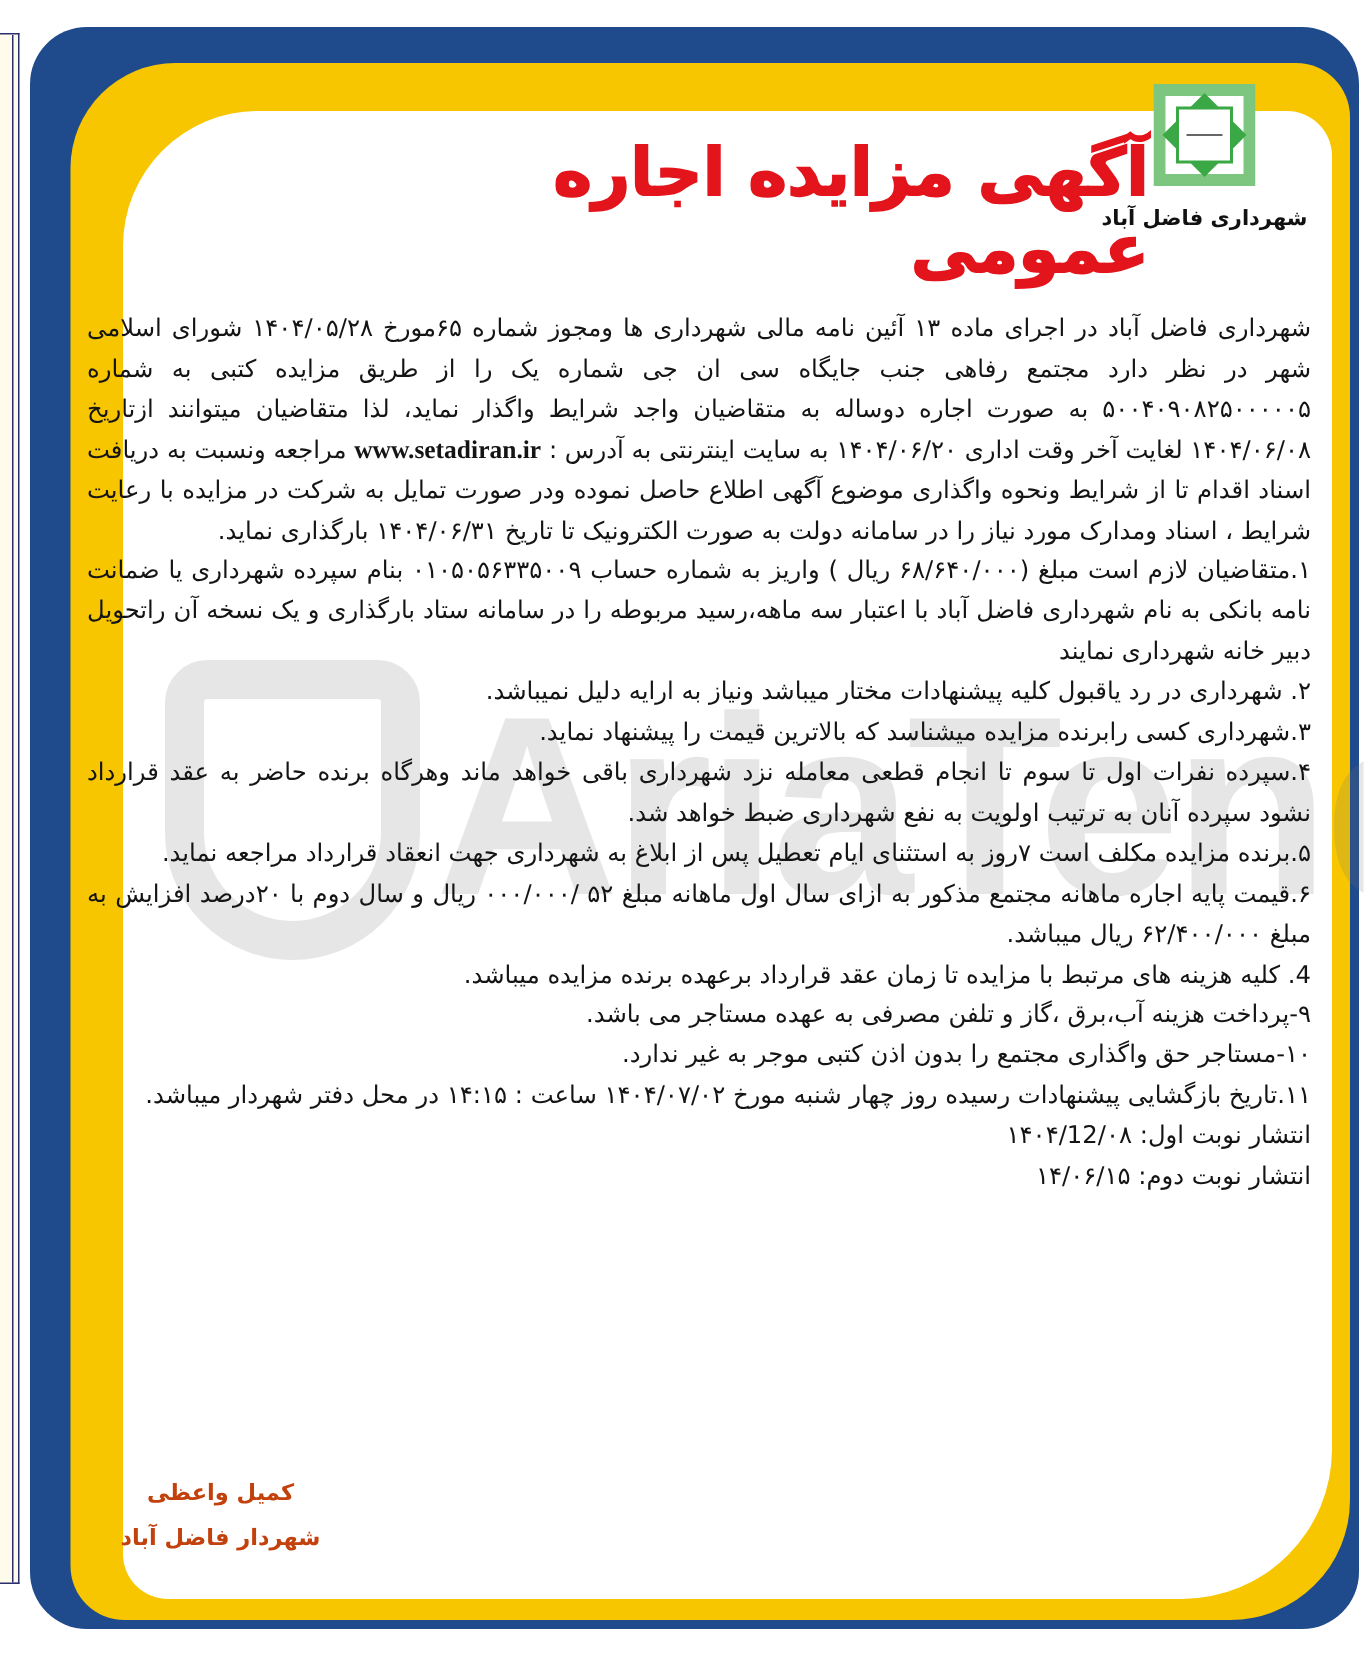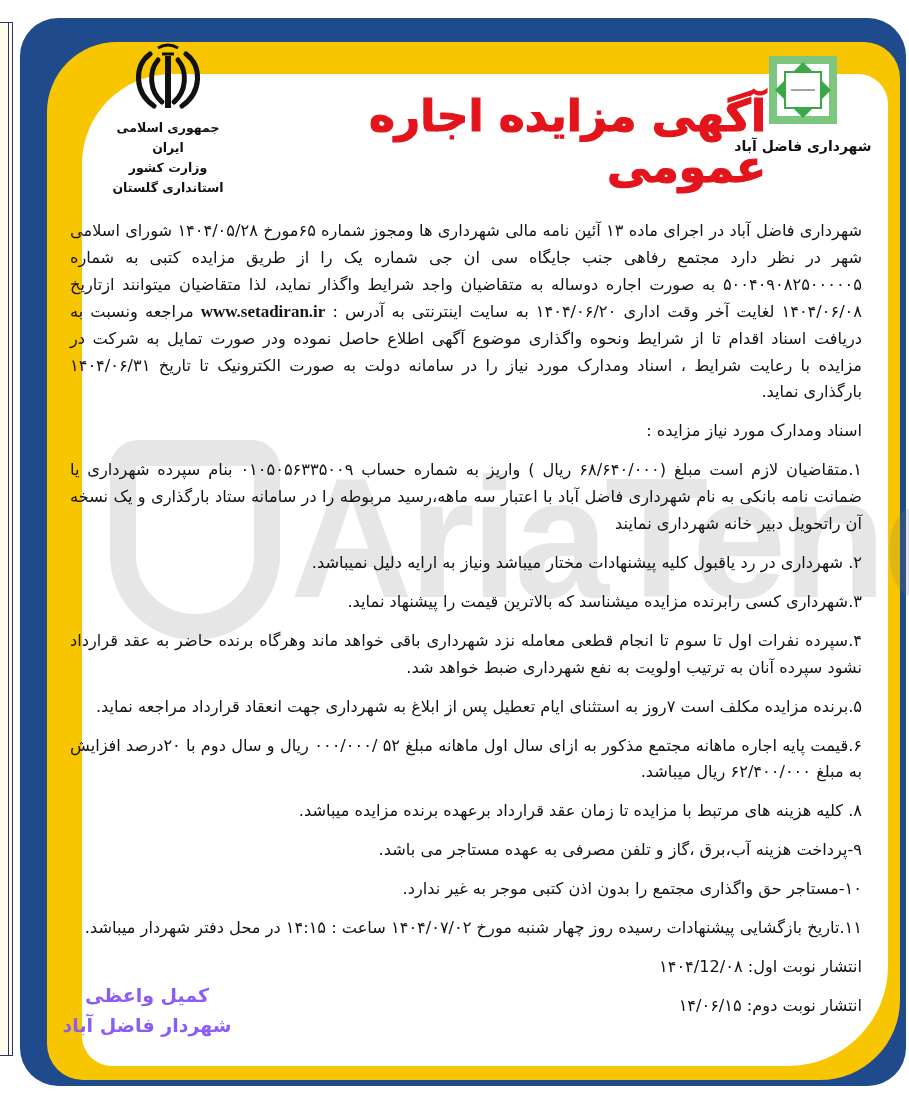--- a/index.html
+++ b/index.html
@@ -21,83 +21,66 @@
   .emblem { width:80px; height:74px; margin:0 auto; }
   .logo-left .lbl { font-size:12.5px; font-weight:bold; color:#111; line-height:20px; direction:rtl; }
   .title { position:absolute; left:160px; top:54px; width:570px; text-align:right; color:#e3141b;
            font-size:44px; font-weight:900; direction:rtl; letter-spacing:1px;
            font-family:"DejaVu Sans", sans-serif; -webkit-text-stroke:1.2px #e3141b; }
   .logo-right { position:absolute; right:22px; top:20px; width:140px; text-align:center; }
   .muni-logo { width:68px; height:68px; margin:0 auto; position:relative; }
   .logo-right .lbl { font-size:14px; font-weight:bold; color:#111; direction:rtl; margin-top:10px; }
   .body-text { position:absolute; left:58px; top:206px; width:816px; direction:rtl; text-align:justify;
          font-size:16.2px; line-height:26.9px; color:#141414; }
-  .body-text p { margin:12px; }
+  .body-text p { margin:0; }
   .url { font-family:"Liberation Serif", serif; font-weight:bold; font-size:17px; direction:ltr; unicode-bidi:embed; }
   .signature { position:absolute; left:62px; top:980px; width:170px; text-align:center; direction:rtl;
-         color:#8b5cf6; font-weight:900; font-size:19px; line-height:30px; }
+         color:#c2410c; font-weight:900; font-size:15px; line-height:30px; }
 </style>
 </head>
 <body>
 
 <div class="side-strip"></div>
 
 <div class="frame">
   <div class="frame-yellow">
     <div class="frame-inner"></div>
   </div>
 </div>
 
 <div class="watermark">
   <div class="wm-shield"></div>
   <div class="wm-text">AriaTender</div>
 </div>
 
 <div class="header">
-  <div class="logo-left">
-    <svg class="emblem" viewBox="0 0 80 74">
-      <g fill="none" stroke="#111" stroke-width="5" stroke-linecap="round">
-        <path d="M22 14 C6 26 6 52 26 66"></path>
-        <path d="M58 14 C74 26 74 52 54 66"></path>
-        <path d="M30 20 C20 32 22 52 34 62"></path>
-        <path d="M50 20 C60 32 58 52 46 62"></path>
-      </g>
-      <rect x="37" y="16" width="6" height="52" fill="#111"></rect>
-      <path d="M30 8 Q40 2 50 8" stroke="#111" stroke-width="3" fill="none"></path>
-      <path d="M34 14 L46 14" stroke="#111" stroke-width="3"></path>
-    </svg>
-    <div class="lbl">جمهوری اسلامی ایران</div>
-    <div class="lbl">وزارت کشور</div>
-    <div class="lbl">استانداری گلستان</div>
-  </div>
 
   <div class="title">آگهی مزایده اجاره عمومی</div>
 
   <div class="logo-right">
     <svg class="muni-logo" viewBox="0 0 68 68">
       <rect x="0" y="0" width="68" height="68" fill="#7cc67f"></rect>
       <rect x="8" y="8" width="52" height="52" fill="#ffffff"></rect>
       <polygon points="34,6 62,34 34,62 6,34" fill="#3aa845"></polygon>
       <rect x="16" y="16" width="36" height="36" fill="#ffffff" stroke="#3aa845" stroke-width="2"></rect>
       <line x1="22" y1="34" x2="46" y2="34" stroke="#666" stroke-width="1.2"></line>
     </svg>
     <div class="lbl">شهرداری فاضل آباد</div>
   </div>
 </div>
 
 <div class="body-text">
   <p><span>شهرداری فاضل آباد در اجرای ماده ۱۳ آئین نامه مالی شهرداری ها ومجوز شماره ۶۵مورخ ۱۴۰۴/۰۵/۲۸ شورای اسلامی شهر در نظر دارد مجتمع رفاهی جنب جایگاه سی ان جی شماره یک را از طریق مزایده کتبی به شماره ۵۰۰۴۰۹۰۸۲۵۰۰۰۰۰۵ به صورت اجاره دوساله به متقاضیان واجد شرایط واگذار نماید، لذا متقاضیان میتوانند  ازتاریخ ۱۴۰۴/۰۶/۰۸ لغایت آخر وقت اداری ۱۴۰۴/۰۶/۲۰ به سایت اینترنتی به آدرس : </span><span class="url">www.setadiran.ir</span><span> مراجعه ونسبت به دریافت اسناد اقدام تا از شرایط ونحوه واگذاری موضوع آگهی اطلاع حاصل نموده ودر صورت تمایل به شرکت در مزایده با رعایت شرایط ، اسناد ومدارک مورد نیاز را در سامانه دولت به صورت الکترونیک تا تاریخ ۱۴۰۴/۰۶/۳۱ بارگذاری نماید.</span></p>
-  <p>اسناد ومدارک مورد نیاز مزایده :</p>
   <p>۱.متقاضیان لازم است مبلغ (۶۸/۶۴۰/۰۰۰ ریال ) واریز به شماره حساب ۰۱۰۵۰۵۶۳۳۵۰۰۹ بنام سپرده شهرداری یا ضمانت نامه بانکی به نام شهرداری فاضل آباد با  اعتبار سه ماهه،رسید مربوطه را در سامانه ستاد بارگذاری و یک نسخه آن راتحویل دبیر خانه شهرداری نمایند</p>
   <p>۲. شهرداری در رد یاقبول کلیه پیشنهادات مختار میباشد ونیاز به ارایه دلیل نمیباشد.</p>
   <p>۳.شهرداری کسی رابرنده مزایده میشناسد که بالاترین قیمت را پیشنهاد نماید.</p>
   <p>۴.سپرده نفرات اول تا سوم تا انجام قطعی معامله نزد شهرداری باقی خواهد ماند وهرگاه برنده حاضر به عقد قرارداد نشود سپرده آنان به ترتیب اولویت به نفع شهرداری ضبط خواهد شد.</p>
   <p>۵.برنده مزایده مکلف است ۷روز به استثنای ایام تعطیل پس از ابلاغ به شهرداری جهت انعقاد قرارداد مراجعه نماید.</p>
   <p>۶.قیمت پایه اجاره ماهانه مجتمع مذکور به ازای سال اول ماهانه مبلغ ۵۲ /۰۰۰/۰۰۰ ریال و سال دوم با ۲۰درصد افزایش به مبلغ ۶۲/۴۰۰/۰۰۰ ریال  میباشد.</p>
-  <p>۸. کلیه هزینه های مرتبط با مزایده تا زمان عقد قرارداد برعهده برنده مزایده میباشد.</p>
+  <p>4. کلیه هزینه های مرتبط با مزایده تا زمان عقد قرارداد برعهده برنده مزایده میباشد.</p>
   <p>۹-پرداخت هزینه آب،برق ،گاز و تلفن مصرفی به عهده مستاجر می باشد.</p>
   <p>۱۰-مستاجر حق واگذاری مجتمع را بدون اذن کتبی موجر به غیر ندارد.</p>
   <p>۱۱.تاریخ بازگشایی پیشنهادات رسیده روز چهار شنبه مورخ ۱۴۰۴/۰۷/۰۲ ساعت : ۱۴:۱۵ در محل دفتر شهردار میباشد.</p>
   <p>انتشار نوبت اول: ۱۴۰۴/12/۰۸</p>
   <p>انتشار نوبت دوم: ۱۴/۰۶/۱۵</p>
 </div>
 
 <div class="signature">
   <div>کمیل واعظی</div>
   <div>شهردار فاضل آباد</div>

